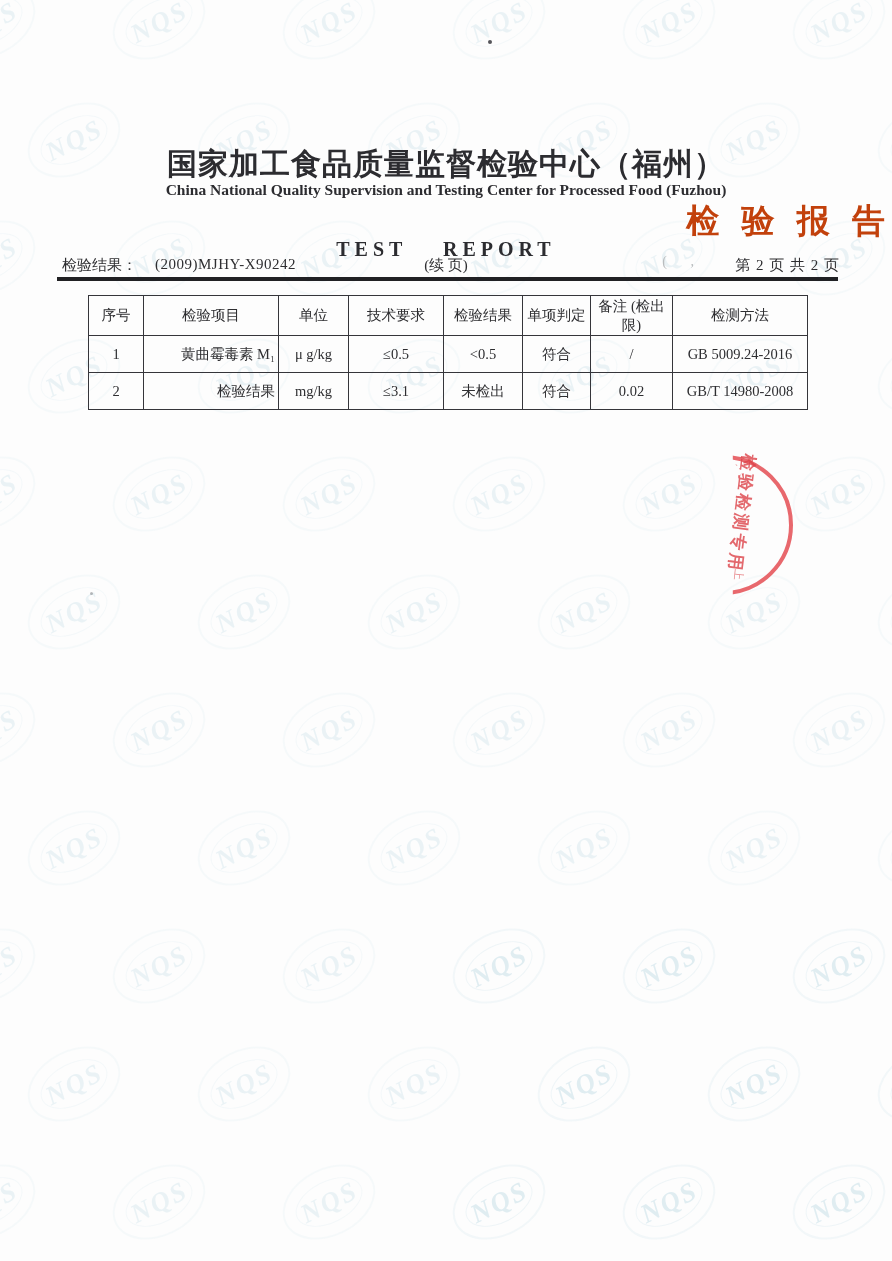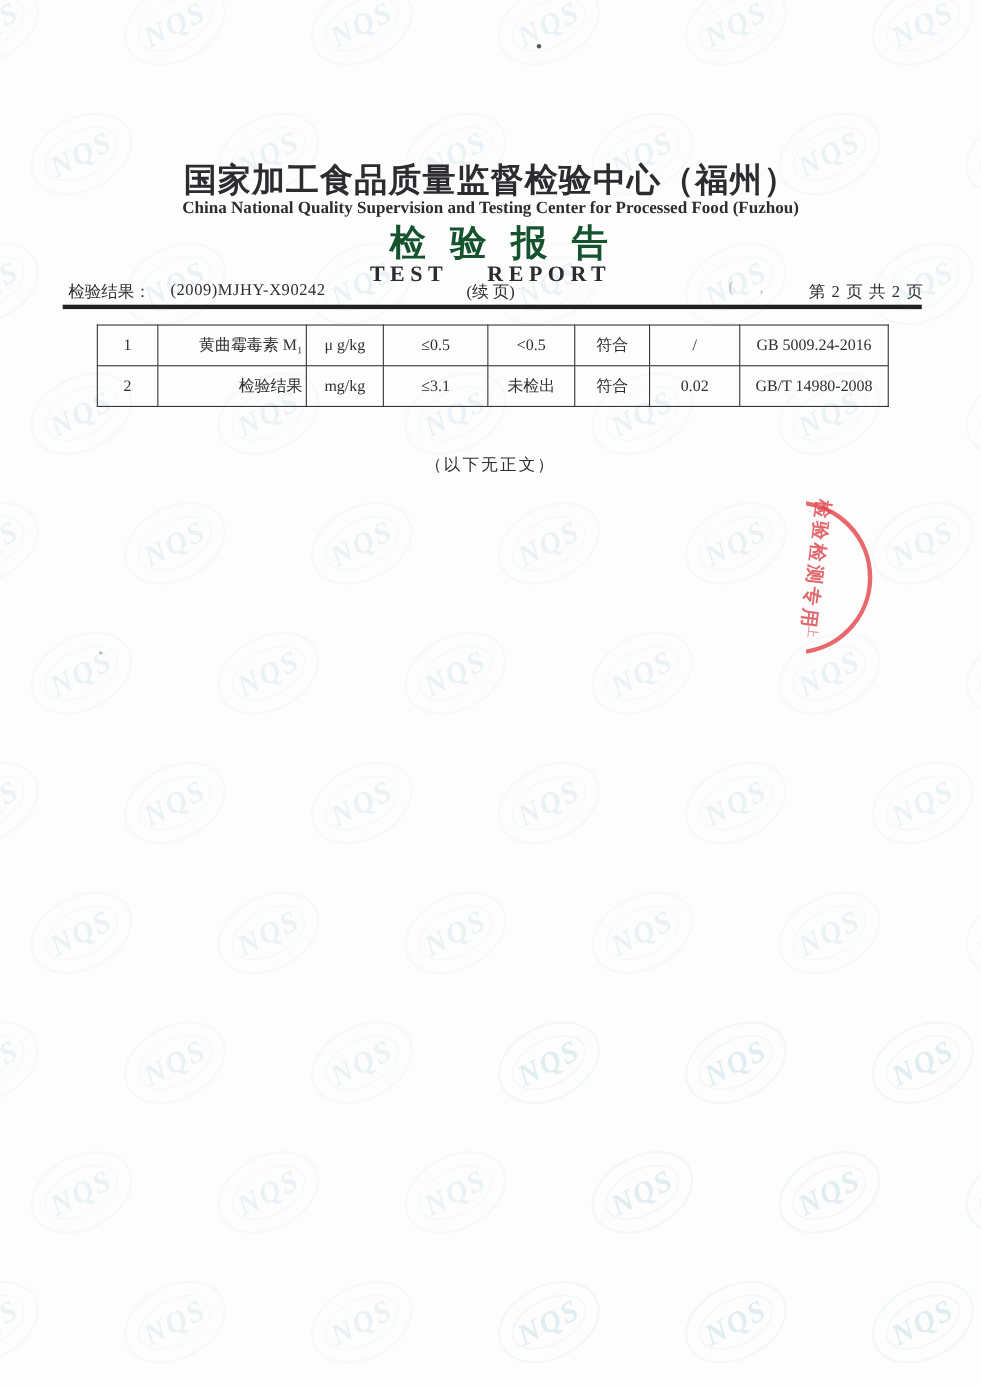--- a/index.html
+++ b/index.html
@@ -32,21 +32,22 @@
     position:absolute;top:144px;left:0;width:100%;
     font-size:30px;font-weight:bold;letter-spacing:1px;color:#2c2c30;
   }
   .org-en{
     position:absolute;top:181px;left:0;width:100%;
     font-size:15.5px;font-weight:bold;color:#2c2c30;
   }
   .rpt-cn{
     position:absolute;top:199px;left:0;width:100%;
     font-size:33px;font-weight:bold;letter-spacing:7px;padding-left:22px;box-sizing:border-box;
-    color:#14532d;
+    color:#c2410c;
+    text-align:right;
   }
   .rpt-en{
     position:absolute;top:238px;left:0;width:100%;
     font-size:20px;font-weight:bold;letter-spacing:5px;word-spacing:26px;
     color:#2c2c30;
   }
   
   .meta{position:absolute;top:256px;left:0;width:100%;height:20px;font-size:15px;z-index:2;color:#2e2e31;}
   .meta .lbl{position:absolute;left:62px;top:0;}
   .meta .num{position:absolute;left:155px;top:0;letter-spacing:.5px;}
@@ -391,20 +392,30 @@
       <col style="width:55px">
         <col style="width:135px">
         <col style="width:70px">
         <col style="width:95px">
       <col style="width:79px">
         <col style="width:68px">
         <col style="width:82px">
         <col style="width:135px">
     </colgroup>
     <tbody>
+        <tr>
+      <th>序号</th>
+      <th>检验项目</th>
+      <th>单位</th>
+      <th>技术要求</th>
+      <th>检验结果</th>
+      <th>单项判定</th>
+      <th>备注 (检出限)</th>
+      <th>检测方法</th>
+    </tr>
     <tr>
       <td>1</td>
       <td class="item">黄曲霉毒素 M₁</td>
       <td>μ g/kg</td>
       <td>≤0.5</td>
       <td>&lt;0.5</td>
       <td>符合</td>
       <td>/</td>
       <td>GB 5009.24-2016</td>
     </tr>
@@ -414,21 +425,20 @@
       <td>mg/kg</td>
       <td>≤3.1</td>
       <td>未检出</td>
       <td>符合</td>
       <td>0.02</td>
       <td>GB/T 14980-2008</td>
     </tr>
   </tbody>
     </table>
 
-  <div class="end-note">（以下无正文）</div>
 
   <div class="seal">
     <div class="ring"></div>
     <div class="txt">检验检测专用</div>
     <div class="frag-a">`·</div>
     <div class="frag-b">上</div>
   </div>
 
 </div>
 

